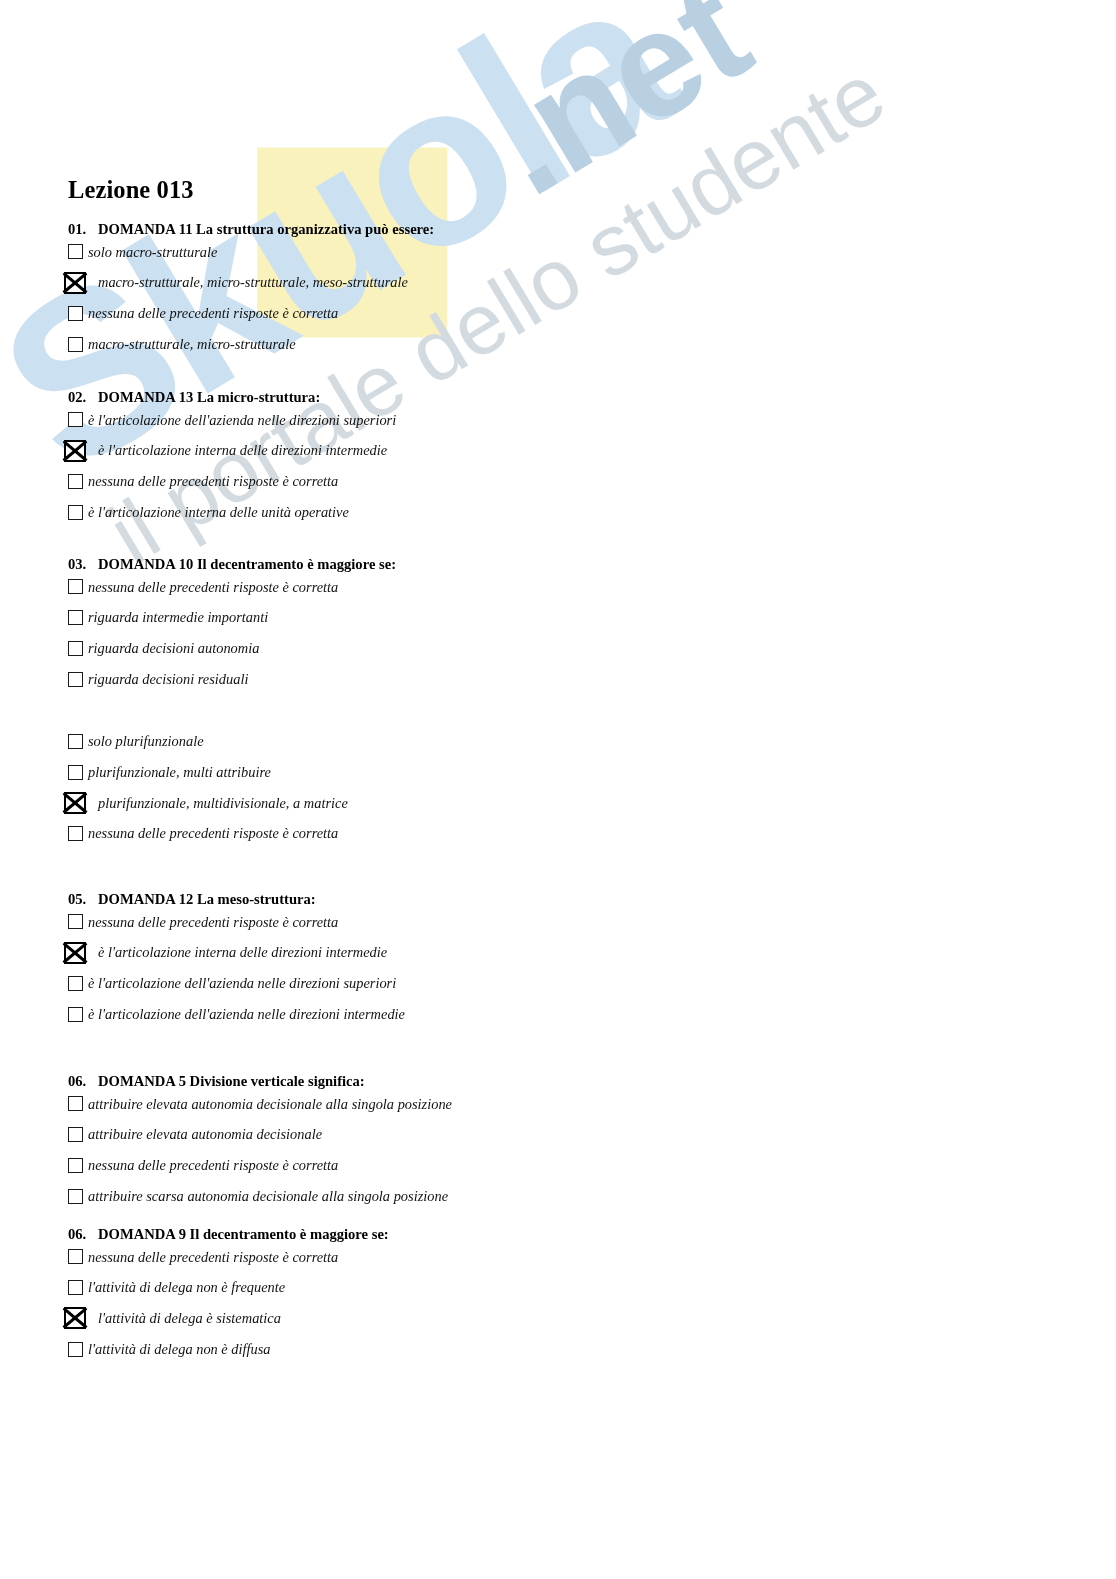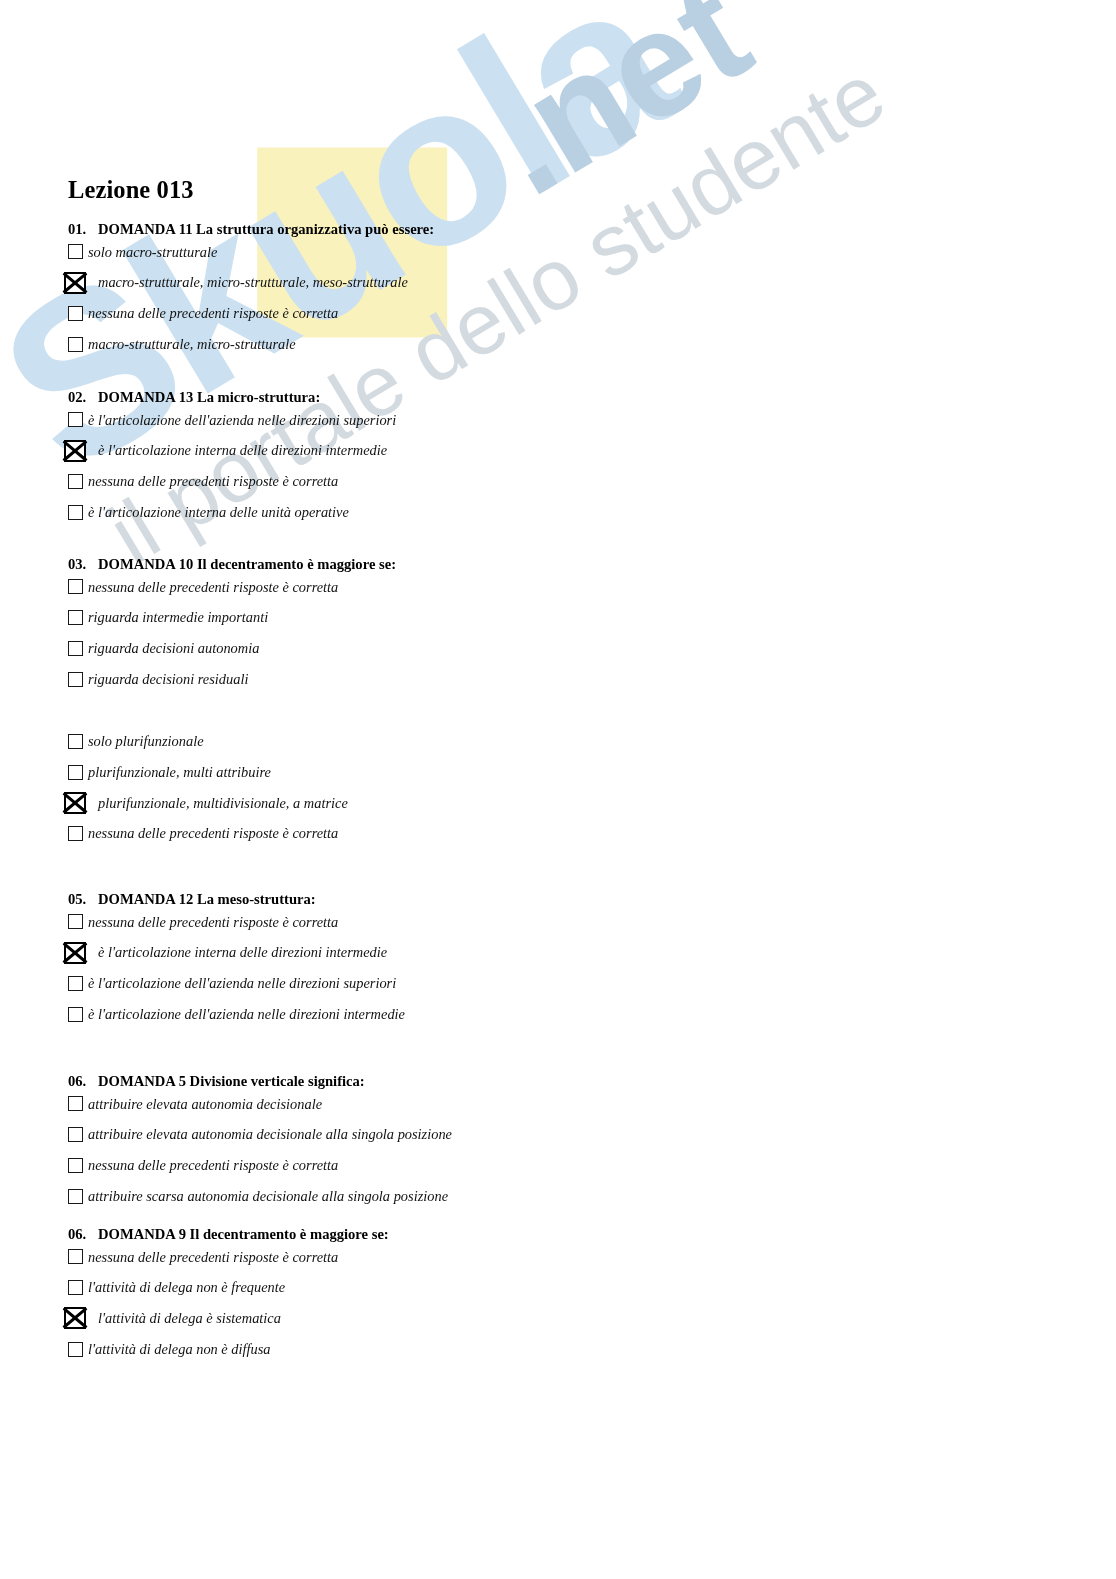--- a/index.html
+++ b/index.html
@@ -255,25 +255,25 @@
             <span class="checkbox"></span>
             <span class="option-text">è l'articolazione dell'azienda nelle direzioni intermedie</span>
           </li>
         </ul>
       </div>
       <div class="question-block" style="top: 1060px; margin-top: 14px;">
         <div class="q-head"><span class="q-num">06.</span><span>DOMANDA 5 Divisione verticale significa:</span></div>
         <ul class="options">
           <li class="option">
             <span class="checkbox"></span>
+            <span class="option-text">attribuire elevata autonomia decisionale alla singola posizione</span>
+          </li>
+          <li class="option">
+            <span class="checkbox"></span>
             <span class="option-text">attribuire elevata autonomia decisionale</span>
-          </li>
-          <li class="option">
-            <span class="checkbox"></span>
-            <span class="option-text">attribuire elevata autonomia decisionale alla singola posizione</span>
           </li>
           <li class="option">
             <span class="checkbox"></span>
             <span class="option-text">nessuna delle precedenti risposte è corretta</span>
           </li>
           <li class="option">
             <span class="checkbox"></span>
             <span class="option-text">attribuire scarsa autonomia decisionale alla singola posizione</span>
           </li>
         </ul>

